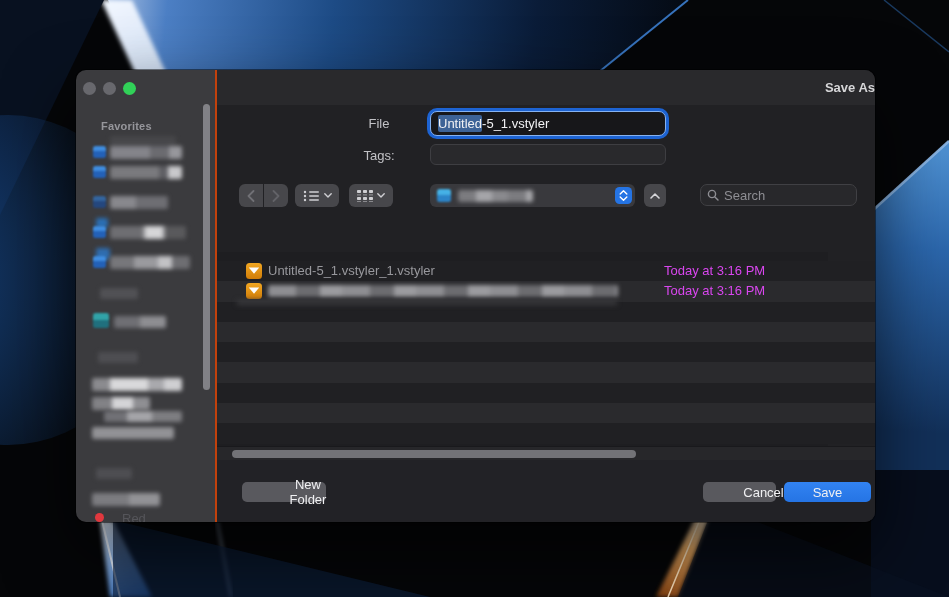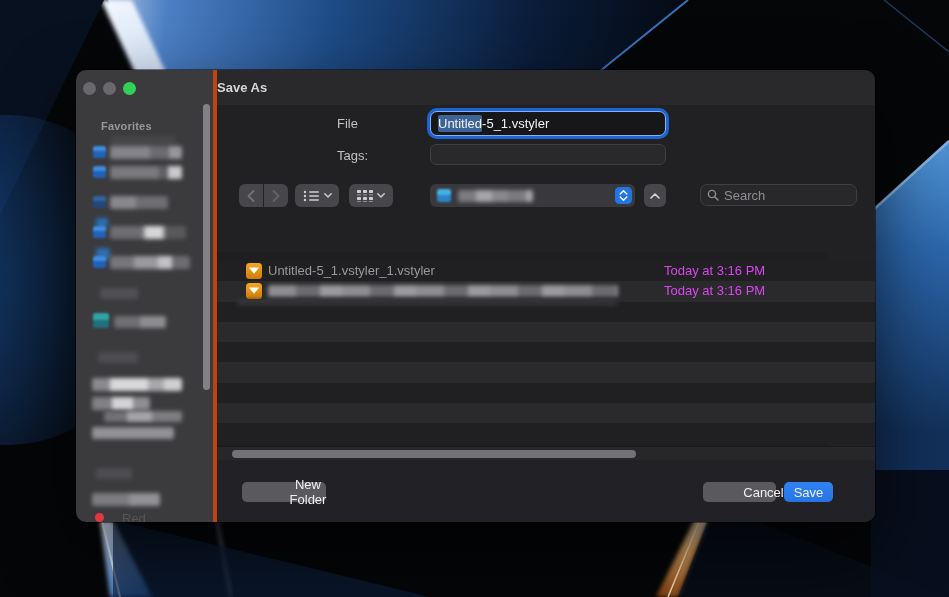--- a/index.html
+++ b/index.html
@@ -8,48 +8,48 @@
   .stage { position:relative; width:949px; height:597px; }
   .wallpaper { position:absolute; left:0; top:0; }
 
   
   .dialog { position:absolute; left:76px; top:70px; width:799px; height:452px;
     border-radius:10px; overflow:hidden;
     box-shadow:0 30px 70px rgba(0,0,0,.65), 0 0 0 1px rgba(0,0,0,.45); }
 
   
   .sidebar { position:absolute; left:0; top:0; width:141px; height:452px;
-    background:var(--sidebar-bg); border-right:4px solid #c2410c; }
+    background:var(--sidebar-bg); border-right:2px solid #c2410c; }
   .tl { position:absolute; top:12px; width:13px; height:13px; border-radius:50%;
     background:var(--traffic-inactive); }
   .tl.green { background:var(--traffic-green); }
   .sb-header { position:absolute; left:25px; font-size:11px; font-weight:700;
     color:#96969b; letter-spacing:.2px; }
   .ghost, .bar { position:absolute; border-radius:2px; filter:blur(2px); }
   .sb-icon { position:absolute; border-radius:2.5px; filter:blur(1.2px); }
   .blue-folder { width:13px; height:12px; background:linear-gradient(180deg,#3f8de0 0 42%,#2361b8 42% 100%); }
   .dim-folder { width:13px; height:12px; background:linear-gradient(180deg,#33659f 0 42%,#24477e 42% 100%); }
   .teal-icon { width:16px; height:15px; background:linear-gradient(180deg,#31a3a8 0 50%,#20707e 50% 100%); }
   .sb-scrollbar { position:absolute; left:127px; top:34px; width:7px; height:286px;
     border-radius:4px; background:#8e8e93; opacity:.85; }
   .red-dot { position:absolute; left:19px; top:443px; width:9px; height:9px;
     border-radius:50%; background:#e0383e; }
   .red-label { position:absolute; left:34px; top:441px; font-size:13px; color:#55555a;margin-left:12px; }
 
   
   .content { position:absolute; left:141px; top:0; width:658px; height:452px;
     background:var(--pane-bg); }
   .titlebar { position:absolute; left:0; top:0; width:658px; height:35px;
-    background:var(--titlebar-bg); display:flex; align-items:center; justify-content:flex-start; }
+    background:var(--titlebar-bg); display:flex; align-items:center; justify-content:flex-end; }
   .titlebar .title { font-size:13px; font-weight:700; color:#d6d6d8; }
 
   
   .formbar { position:absolute; left:0; top:35px; width:658px; height:127px;
     background:var(--pane-bg); }
-  .field-label { position:absolute; left:120px; width:84px; text-align:left;
+  .field-label { position:absolute; left:120px; width:84px; text-align:center;
     font-size:13px; color:#c2c2c6; }
   .file-input { position:absolute; left:213px; top:6px; width:236px; height:25px;
     background:#17171a; border:1.5px solid var(--focus-ring-inner); border-radius:7px;
     box-shadow:0 0 0 3px var(--focus-ring);
     display:flex; align-items:center; padding-left:7px;
     font-size:13px; color:#f2f2f4; white-space:nowrap; }
   .file-input .sel { background:var(--selection-blue); border-radius:2px; padding:1px 0; }
   .tags-input { position:absolute; left:213px; top:39px; width:236px; height:21px;
     background:#29292c; border:1px solid #3e3e42; border-radius:6px; }
 
@@ -345,18 +345,18 @@
         <div class="sub-blur"></div>
       </div>
 
       <div class="hscroll">
         <div class="pill"></div>
       </div>
 
       <div class="footer">
         <button class="btn gray" style="left:25px;width:84px">New Folder</button>
         <button class="btn gray" style="left:486px;width:73px">Cancel</button>
-        <button class="btn blue" style="left:567px;width:49px">Save</button>
+        <button class="btn blue" style="left:567px;width:87px">Save</button>
       </div>
 
     </div>
   </div>
 </div>
 
 </body></html>

